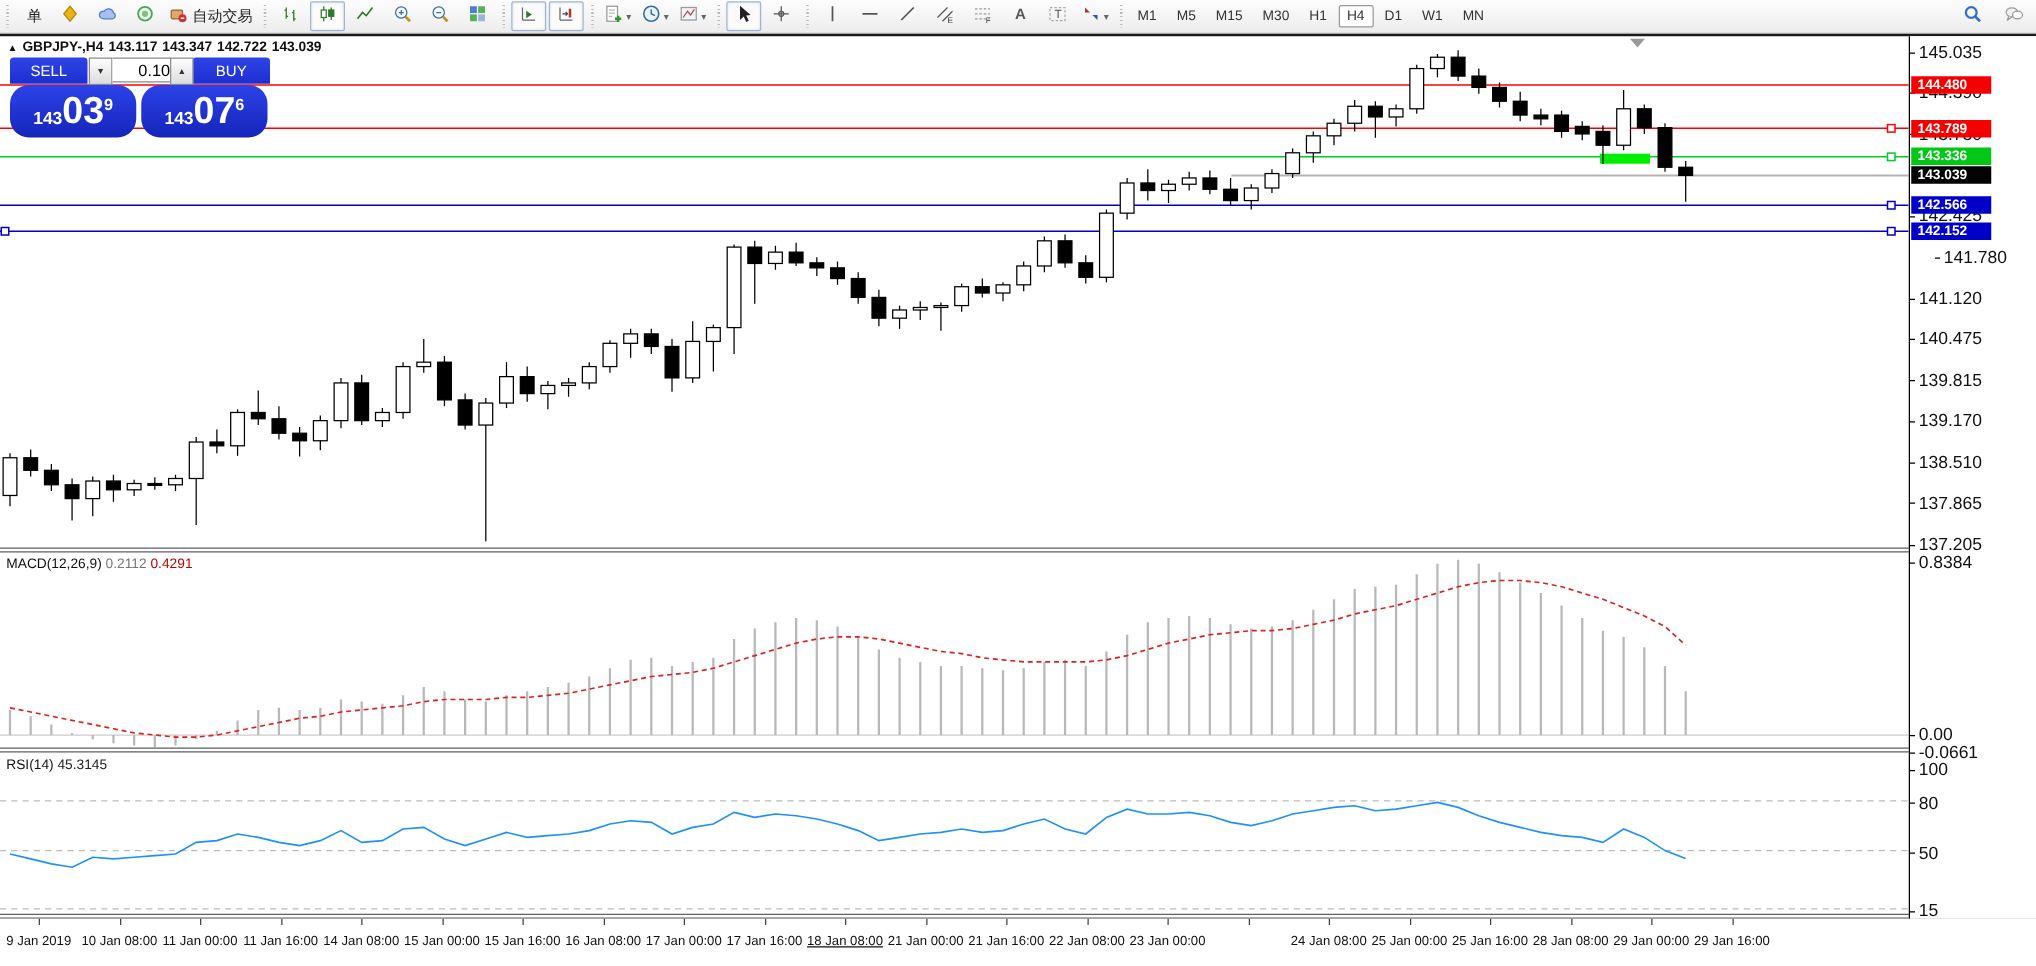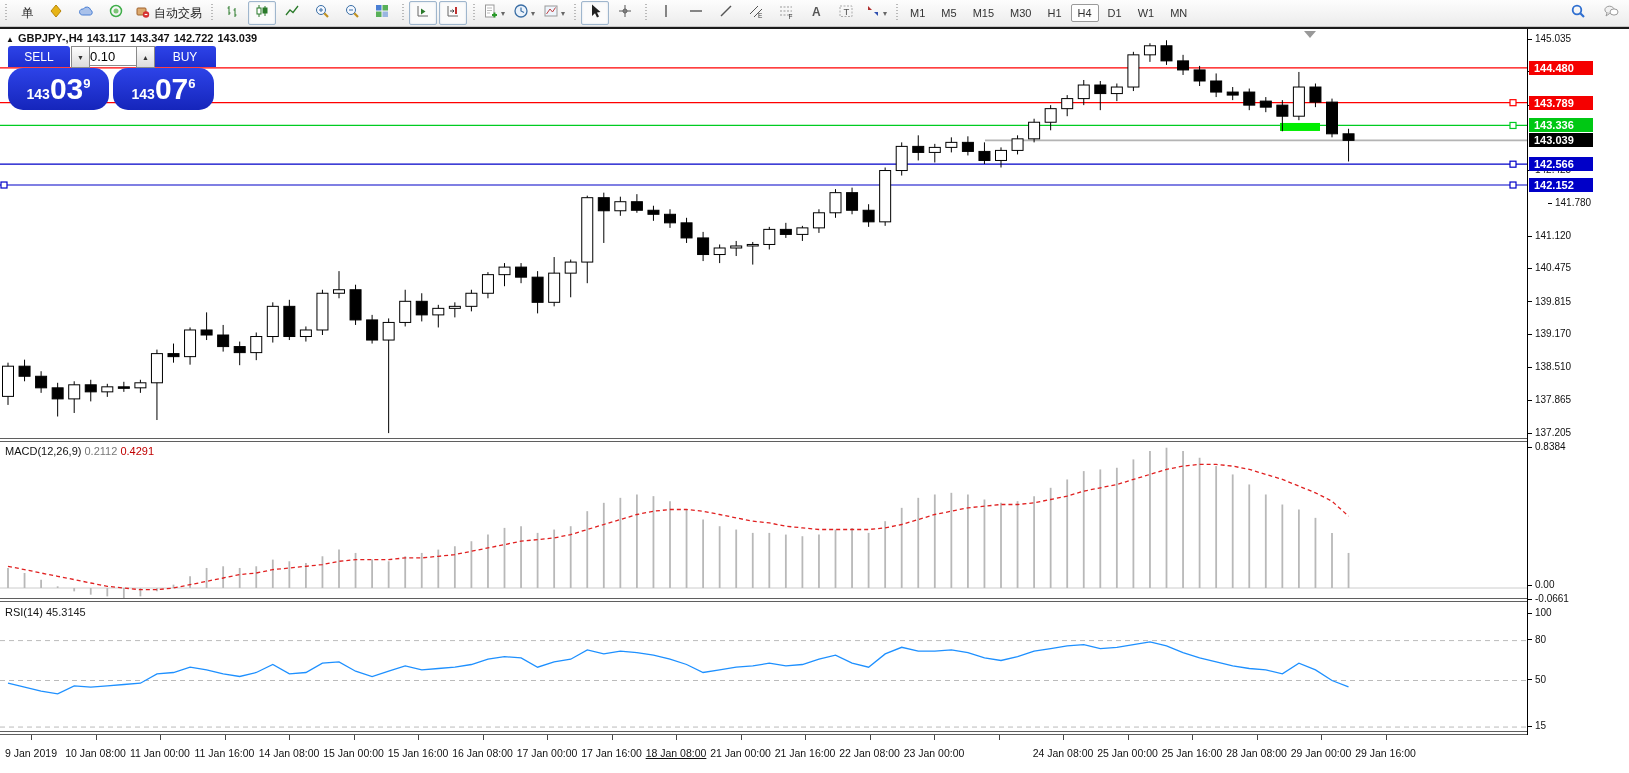--- a/index.html
+++ b/index.html
@@ -35,28 +35,28 @@
   .tp-big .pfx{font-size:14px;font-weight:bold;margin-top:10px;}
   .tp-big .big{font-size:30px;font-weight:bold;line-height:30px;}
   .tp-big .sup{font-size:13px;font-weight:bold;margin-bottom:12px;}
   .tp-side{position:absolute;top:0;width:62px;height:21px;border-radius:3px 3px 0 0;
     background:linear-gradient(#2d43e8,#1e2fd0);color:#fff;font-size:12px;
     display:flex;align-items:center;justify-content:center;}
   #vol-ctl{position:absolute;left:63px;top:0;height:20px;display:flex;}
   #vol-ctl .spin{width:17px;height:20px;background:linear-gradient(#fefefe,#dcdcdc);
     border:1px solid #8a8a8a;font-size:7px;color:#333;display:flex;align-items:center;justify-content:center;}
   #vol-input{width:46px;height:18px;border:1px solid #8a8a8a;border-left:none;border-right:none;
-    background:#fff;font-size:13px;text-align:left;padding:0;margin:0;}
+    background:#fff;font-size:13px;text-align:right;padding:0;margin:0;}
   
   #annotation{position:absolute;left:1006px;top:110px;font-size:21px;font-weight:bold;color:#00ff00;
     white-space:nowrap;letter-spacing:1px;}
   
   #price-scale{position:absolute;left:1527px;top:29px;width:102px;height:706px;
     border-left:1px solid #000;box-sizing:border-box;background:#fff;}
-  .tick{position:absolute;left:0;font-size:10px;color:#111;white-space:nowrap;}
+  .tick{position:absolute;left:0;font-size:14px;color:#111;white-space:nowrap;}
   .tick .tm{display:inline-block;width:4px;height:1px;background:#000;vertical-align:middle;margin-right:3px;}
   .pbox{position:absolute;left:1px;width:64px;height:14px;color:#fff;font-size:11px;font-weight:bold;
     line-height:14px;padding-left:5px;box-sizing:border-box;}
   
   .ind-label{position:absolute;left:5px;font-size:11px;color:#111;}
   .ind-label b{font-weight:normal;}
   
   #time-axis{position:absolute;left:0;top:735px;width:1629px;height:38px;background:#fff;}
   .ta-lbl{position:absolute;top:12px;font-size:10.5px;color:#111;white-space:nowrap;transform:translateX(-50%);}
   .ta-tick{position:absolute;top:0;width:1px;height:5px;background:#444;}

